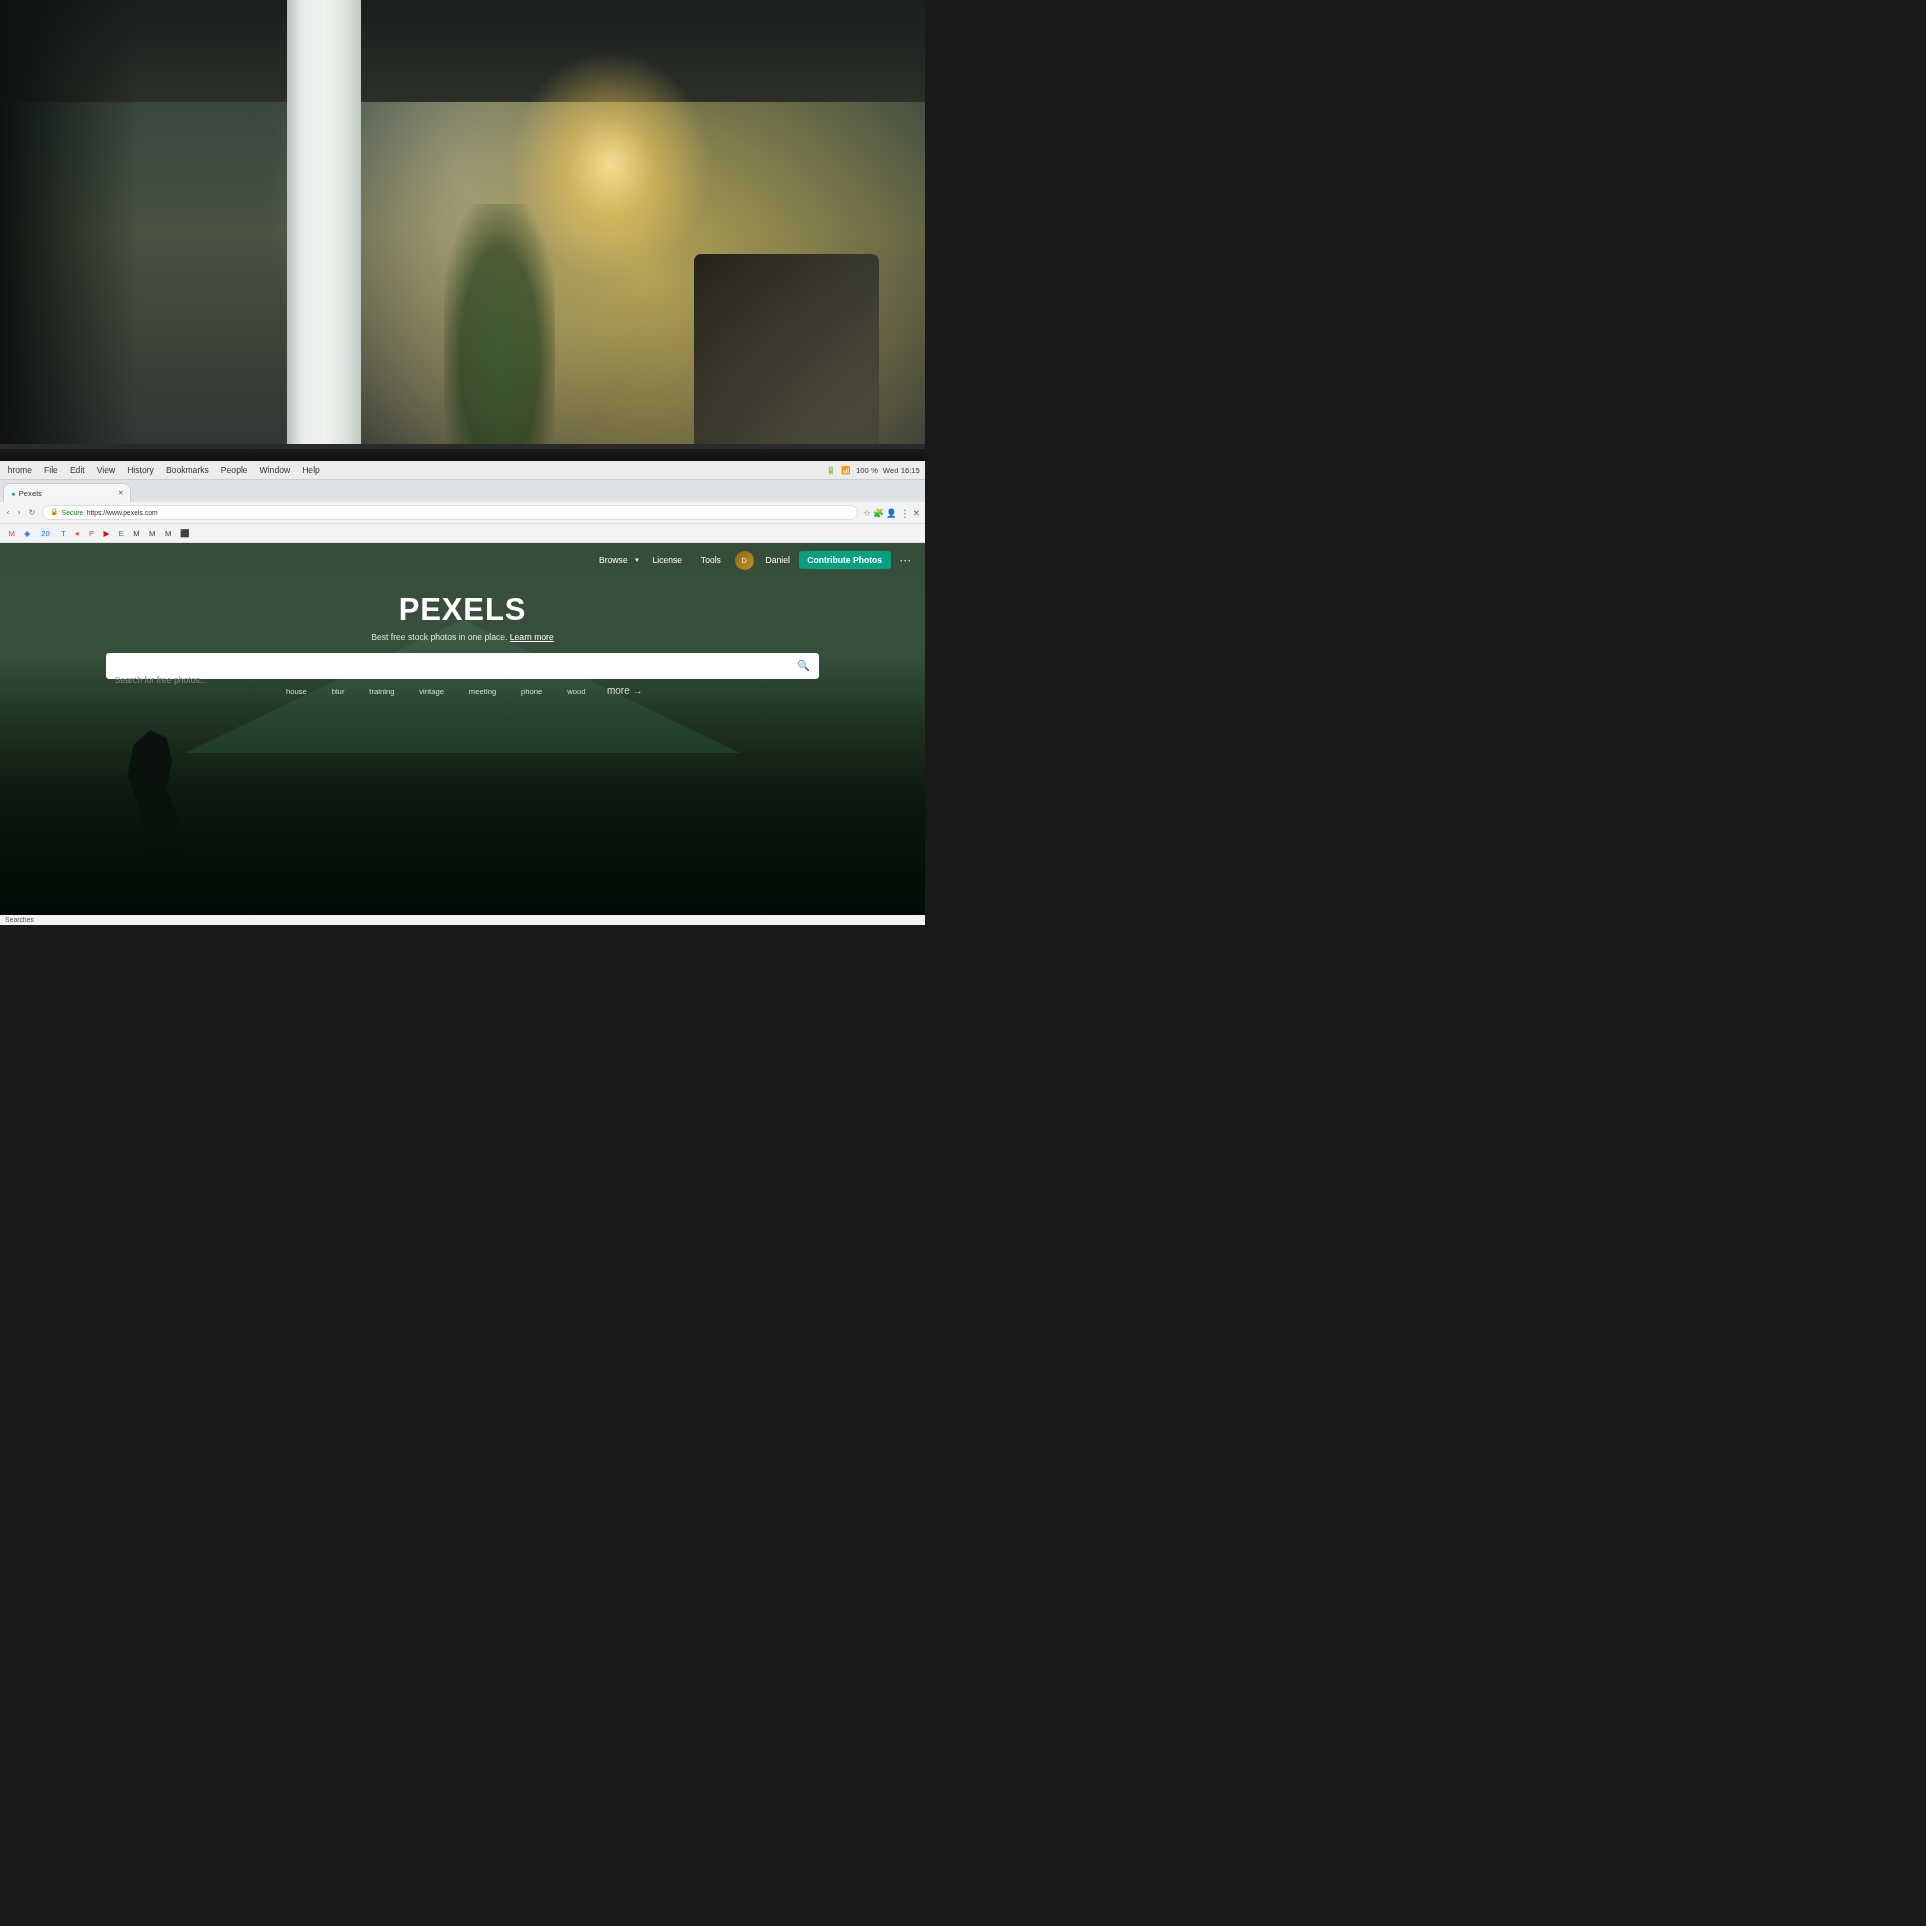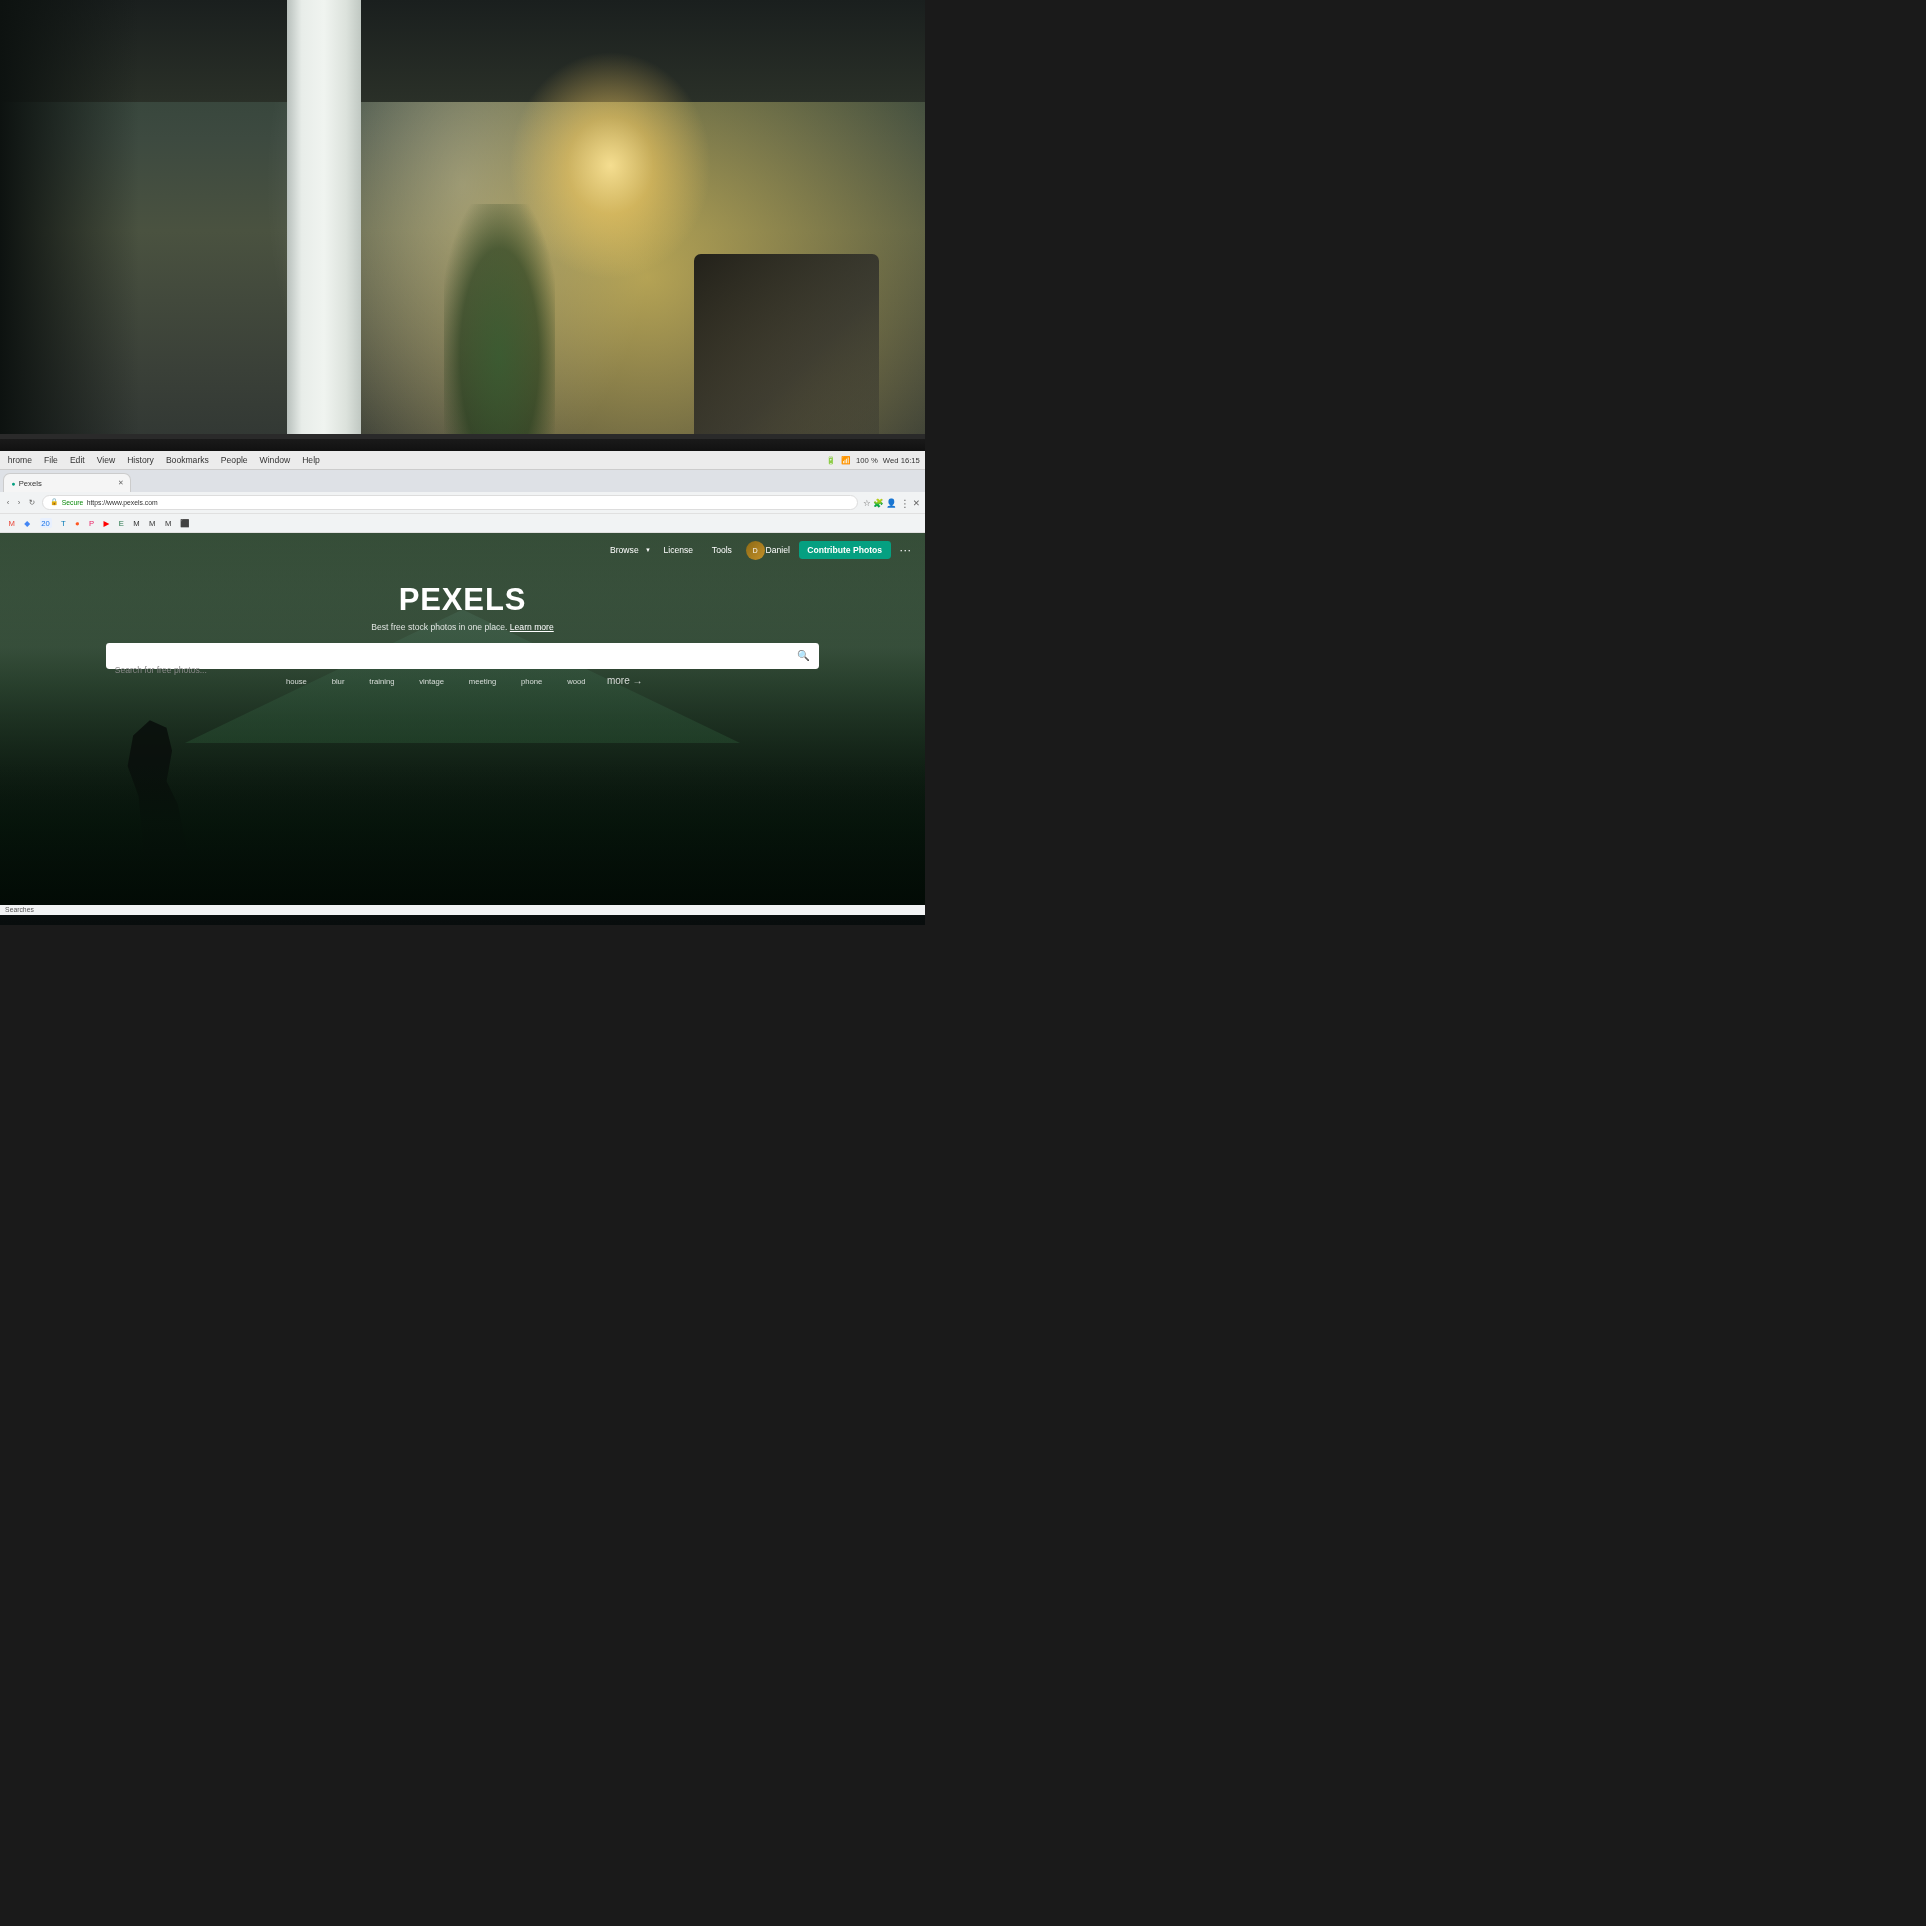--- a/index.html
+++ b/index.html
@@ -89,21 +89,21 @@
       right: 5%;
       width: 20%;
       height: 50%;
       background: linear-gradient(135deg, rgba(20,20,20,0.9) 0%, rgba(40,40,40,0.7) 50%, transparent 100%);
       border-radius: 6.8px 6.8px 0 0;
     }
 
     
     .monitor-frame {
       position: absolute;
-      bottom: 10px;
+      bottom: 0;
       left: 0; right: 0;
       height: 52%;
       background: #0a0a0a;
       border-top: 5.1px solid #2a2a2a;
       z-index: 10;
     }
 
     
     .screen-bezel-top {
       position: absolute;
@@ -318,21 +318,21 @@
 
     .pexels-nav-browse {
       display: flex;
       align-items: center;
       gap: 2.6px;
     }
 
     .pexels-nav-user {
       display: flex;
       align-items: center;
-      gap: 1px;
+      gap: 12px;
       color: white;
       font-size: 8.6px;
     }
 
     .user-avatar {
       width: 19px; height: 19px;
       border-radius: 50%;
       background: linear-gradient(135deg, #8B6914, #C4912A);
       display: flex;
       align-items: center;

